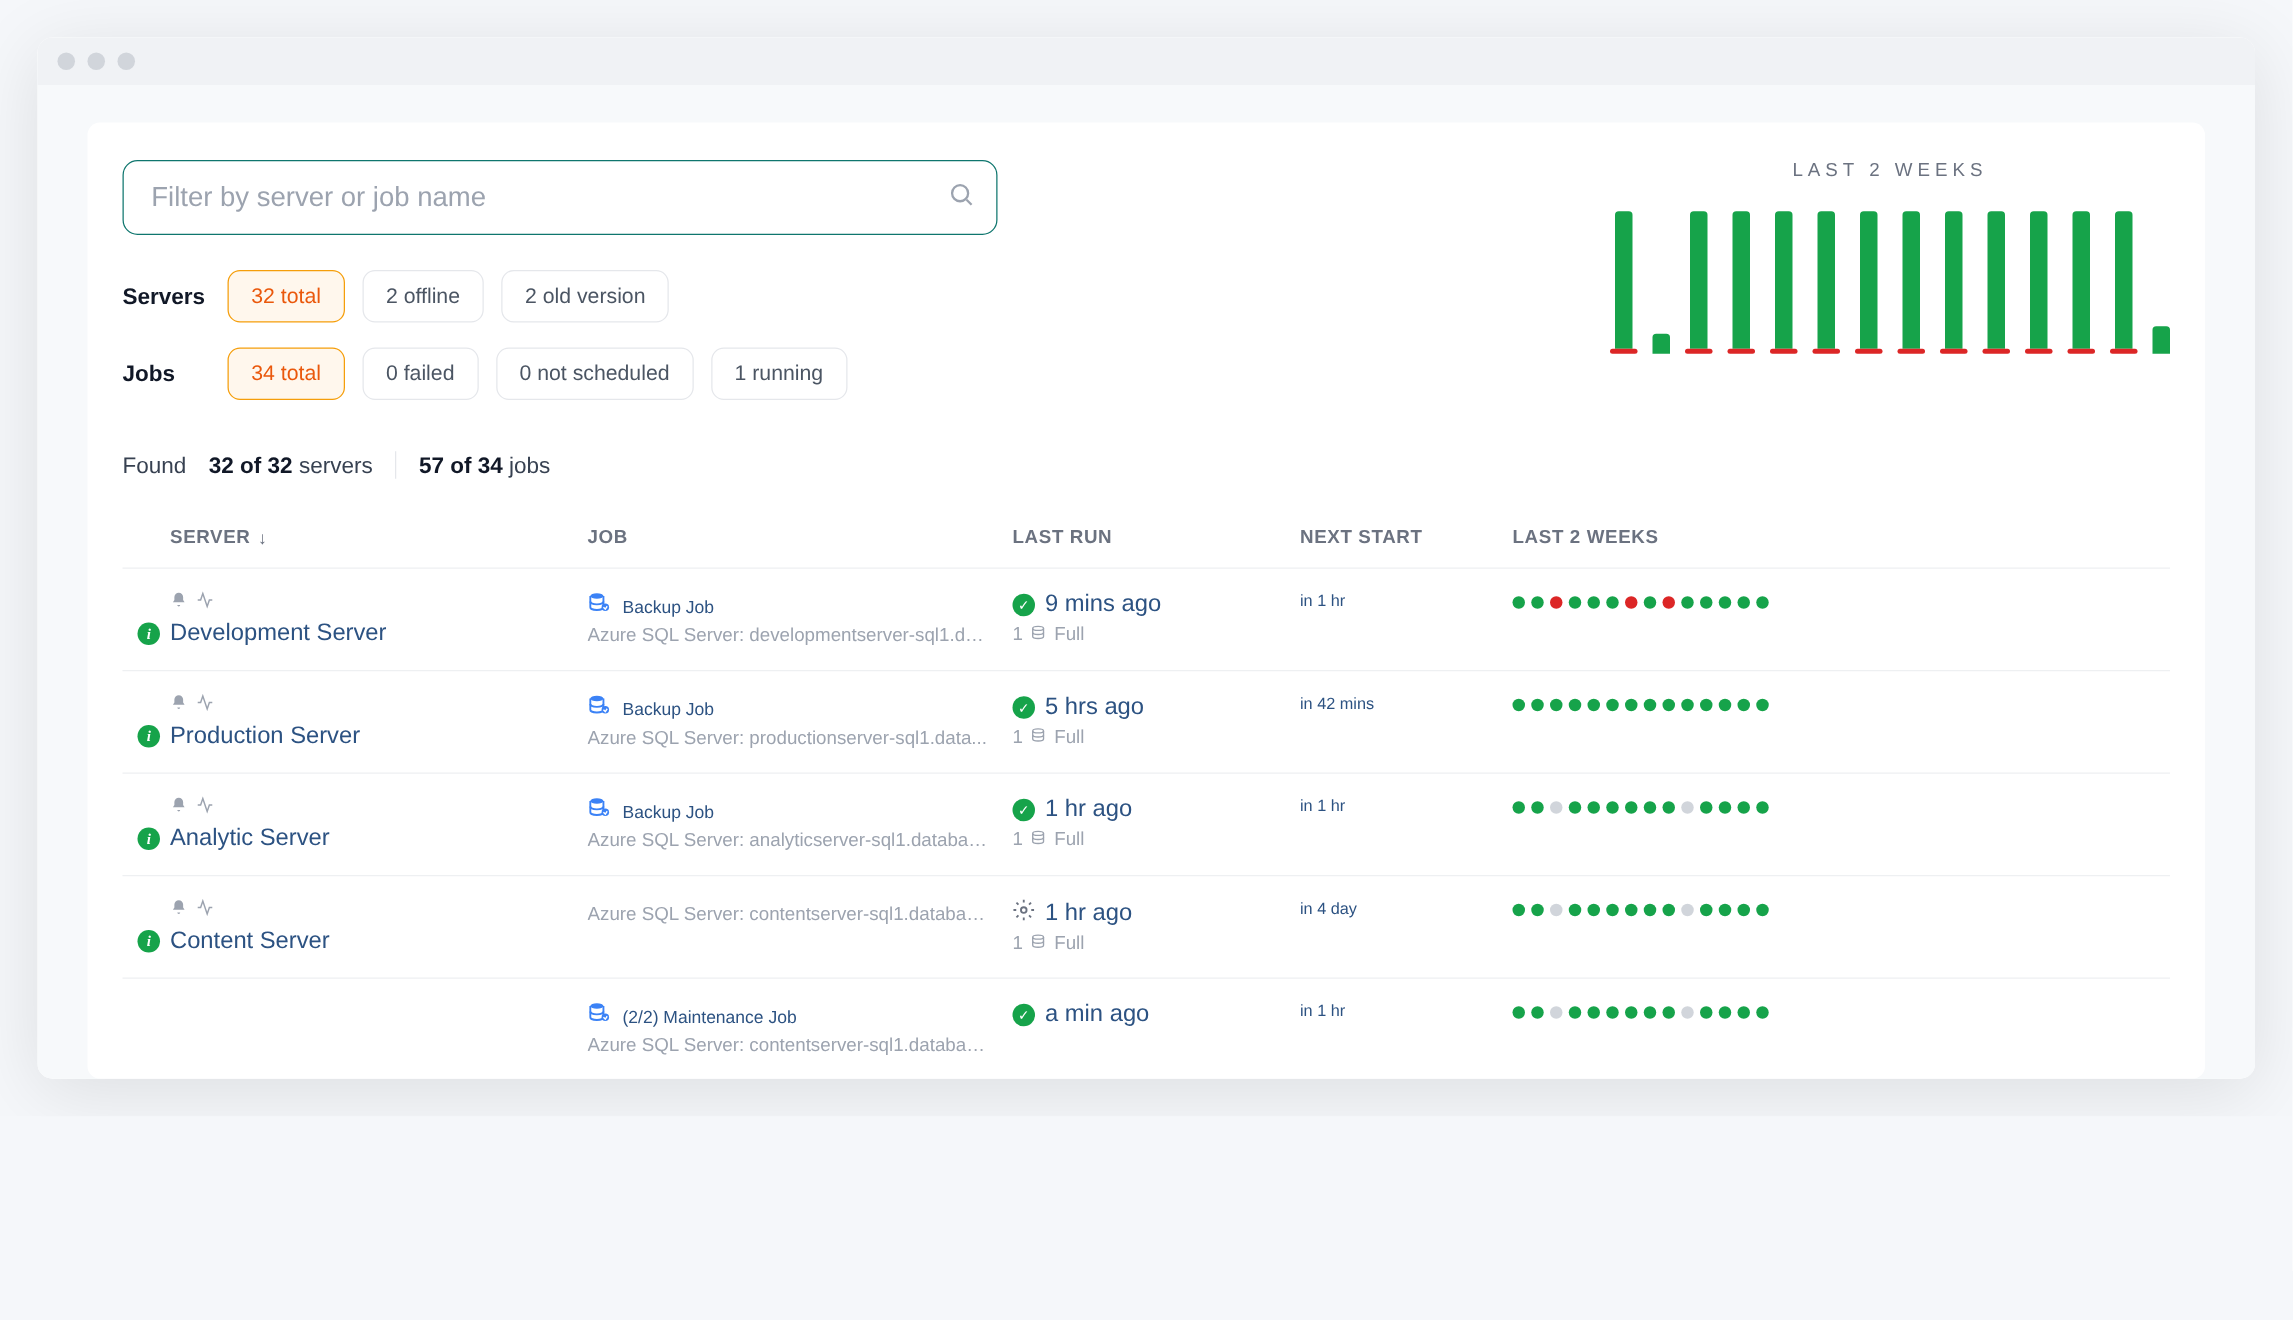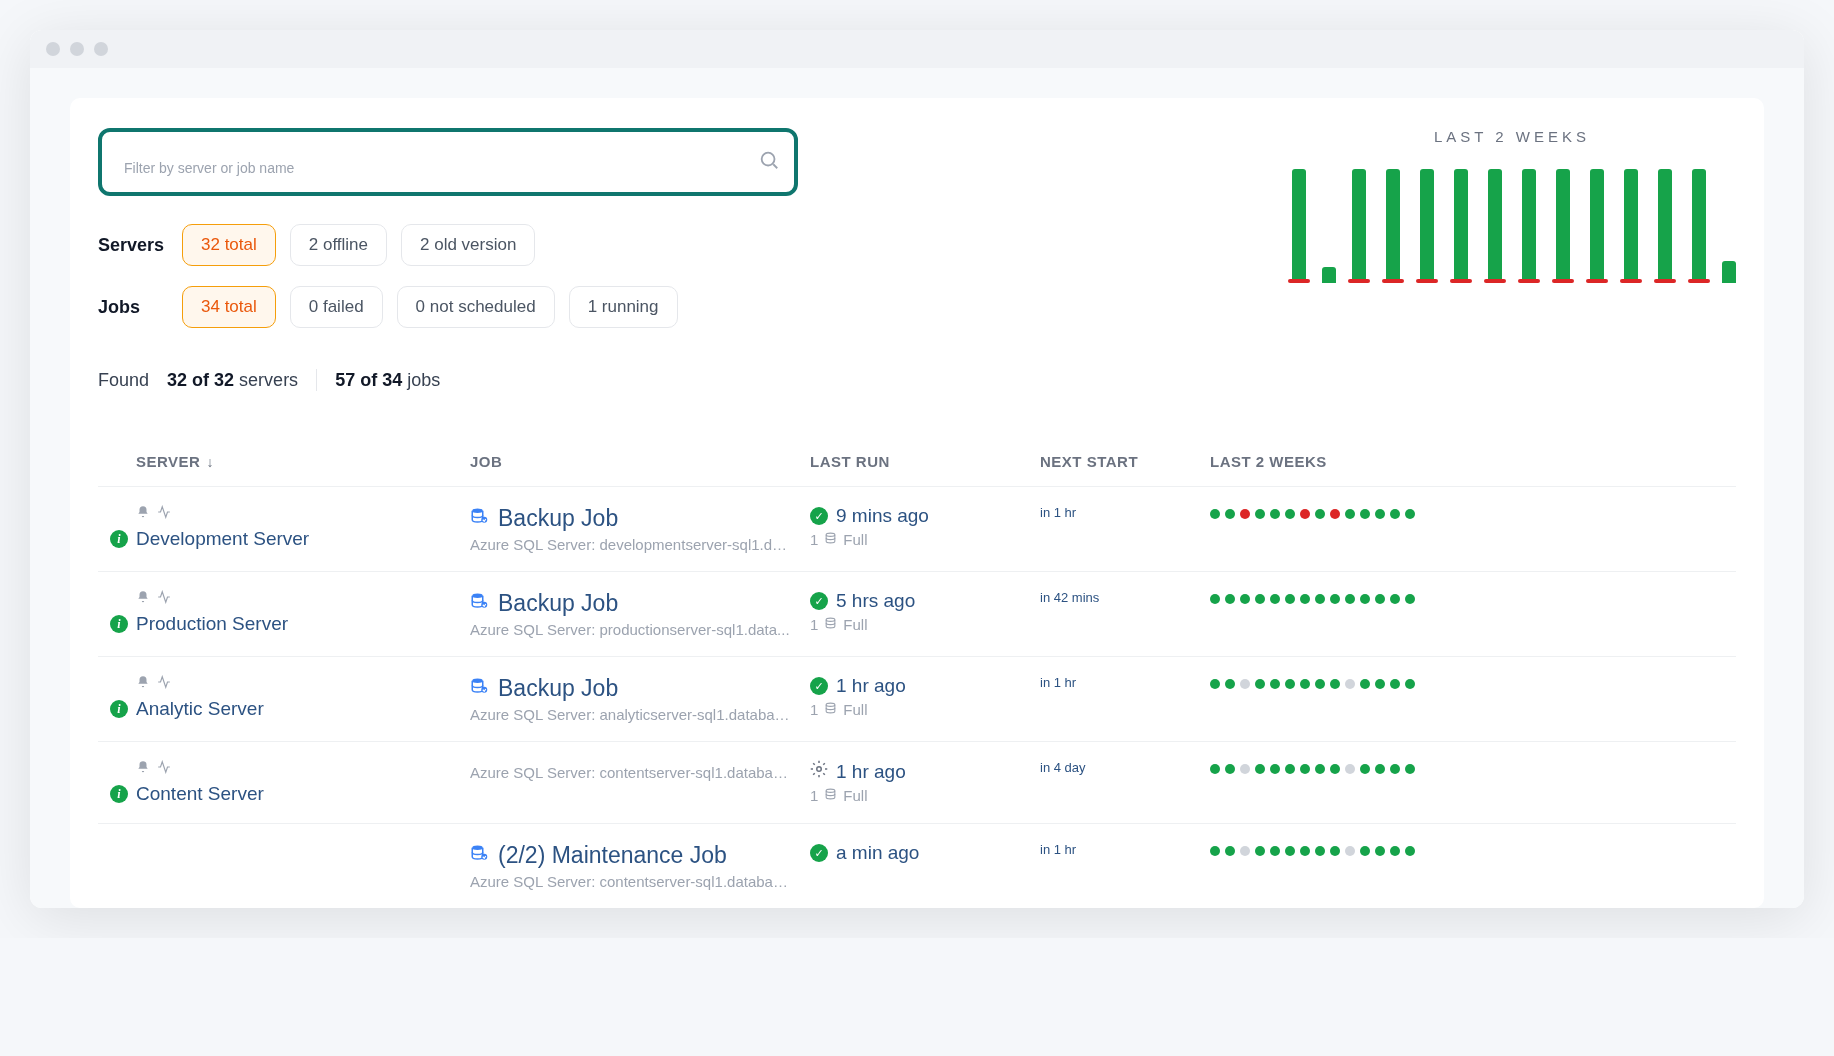--- a/index.html
+++ b/index.html
@@ -10,21 +10,21 @@
 .browser-dot { width: 14px; height: 14px; border-radius: 50%; background: #d1d5db; }
 
 .page { background: #f7f9fb; padding: 30px 40px 0 40px; }
 .card { background: #fff; border-radius: 10px; padding: 30px 28px 0 28px; }
 
 .top-row { display: flex; justify-content: space-between; align-items: flex-start; gap: 40px; }
 
 .left-col { flex: 1; max-width: 700px; }
 
 .search-wrap { position: relative; margin-bottom: 28px; }
-.search-input { width: 100%; padding: 28px 50px 16px 22px; border: 4px solid #0f766e; border-radius: 12px; font-size: 14px; color: #6b7280; outline: none; }
+.search-input { width: 100%; padding: 16px 50px 16px 22px; border: 1px solid #0f766e; border-radius: 12px; font-size: 22px; color: #6b7280; outline: none; }
 .search-input::placeholder { color: #9ca3af; }
 .search-icon { position: absolute; right: 18px; top: 50%; transform: translateY(-50%); color: #9ca3af; }
 
 .filter-row { display: flex; align-items: center; gap: 14px; margin-bottom: 20px; }
 .filter-label { font-size: 18px; color: #111827; font-weight: 600; min-width: 70px; }
 .pill { padding: 10px 18px; border: 1px solid #e5e7eb; border-radius: 10px; font-size: 17px; color: #4b5563; background: #fff; cursor: pointer; }
 .pill.active { border-color: #f59e0b; background: #fff7ed; color: #ea580c; }
 
 .found-row { display: flex; align-items: center; gap: 18px; font-size: 18px; color: #374151; margin-top: 41px; }
 .found-row .bold { font-weight: 700; color: #111827; }
@@ -32,36 +32,36 @@
 
 .chart-col { min-width: 420px; }
 .chart-title { text-align: center; letter-spacing: 4px; font-size: 15px; color: #6b7280; margin-bottom: 18px; }
 .chart-bars { display: flex; align-items: flex-end; gap: 12px; height: 120px; }
 .chart-bar-wrap { display: flex; flex-direction: column; align-items: center; flex: 1; }
 .chart-bar-green { width: 14px; background: #16a34a; border-radius: 3px 3px 0 0; }
 .chart-bar-red { width: 22px; height: 4px; background: #dc2626; border-radius: 2px; }
 
 .table { margin-top: 38px; }
 .thead { display: grid; grid-template-columns: 360px 340px 230px 170px 1fr; padding: 0 12px 16px 12px; border-bottom: 1px solid #eef0f2; }
-.th { font-size: 15px; font-weight: 600; color: #6b7280; letter-spacing: 0.5px; display: flex; align-items: center; gap: 6px; margin-top: 24px; }
+.th { font-size: 15px; font-weight: 600; color: #6b7280; letter-spacing: 0.5px; display: flex; align-items: center; gap: 6px; }
 .arrow-down { font-size: 14px; }
 
 .trow { display: grid; grid-template-columns: 360px 340px 230px 170px 1fr; padding: 18px 12px; border-bottom: 1px solid #eef0f2; align-items: flex-start; }
 .trow:last-child { border-bottom: none; }
 
 .server-cell { }
 .server-icons { display: flex; gap: 6px; margin-left: 26px; margin-bottom: 6px; color: #9ca3af; font-size: 14px; }
 .server-name-row { display: flex; align-items: center; gap: 8px; }
 .info-icon { width: 18px; height: 18px; border-radius: 50%; background: #16a34a; color: #fff; display: inline-flex; align-items: center; justify-content: center; font-size: 12px; font-weight: 700; font-style: italic; font-family: Georgia, serif; }
 .server-name { color: #2c5282; font-size: 19px; }
 
 .job-cell { }
 .job-name-row { display: flex; align-items: center; gap: 10px; }
 .job-icon { color: #3b82f6; font-size: 18px; }
-.job-name { color: #2c5282; font-size: 23px; }
+.job-name { color: #2c5282; font-size: 14px; }
 .job-desc { color: #9ca3af; font-size: 15px; margin-top: 4px; white-space: nowrap; overflow: hidden; text-overflow: ellipsis; max-width: 320px; }
 
 .lastrun-cell { }
 .lastrun-row { display: flex; align-items: center; gap: 8px; }
 .check-circle { width: 18px; height: 18px; border-radius: 50%; background: #16a34a; color: #fff; display: inline-flex; align-items: center; justify-content: center; font-size: 11px; }
 .gear-circle { color: #6b7280; font-size: 18px; }
 .lastrun-text { color: #2c5282; font-size: 19px; }
 .lastrun-sub { color: #9ca3af; font-size: 15px; margin-top: 4px; display: flex; align-items: center; gap: 6px; }
 .stack-icon { color: #9ca3af; font-size: 13px; }
 

